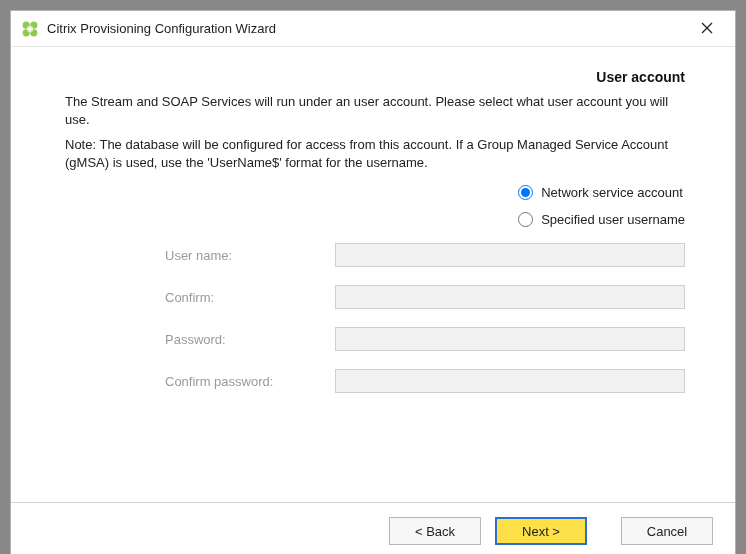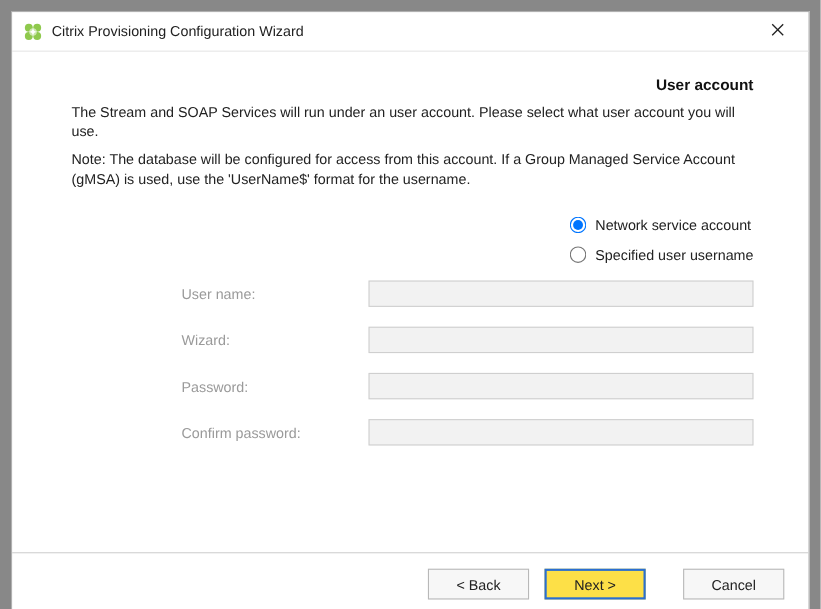--- a/index.html
+++ b/index.html
@@ -60,21 +60,21 @@
     color: #111;
   }
   .description, .note {
     margin: 0 0 8px 0;
     font-size: 13px;
     color: #222;
     line-height: 1.35;
     max-width: 620px;
   }
   .radio-group {
-    margin-top: 18px;
+    margin-top: 6px;
   }
   .radio-row {
     display: flex;
     align-items: center;
     margin-bottom: 12px;
     cursor: pointer;
   }
   .radio-row input[type=radio] {
     width: 15px; height: 15px;
     margin: 0 8px 0 0;
@@ -187,21 +187,21 @@
         <span class="radio-label">Specified user username</span>
       </label>
     </div>
 
     <div class="fields">
       <div class="field-row">
         <div class="field-label">User name:</div>
         <input class="field-input" disabled="" value="" style="">
       </div>
       <div class="field-row">
-        <div class="field-label">Wizard:</div>
+        <div class="field-label">Confirm:</div>
         <input class="field-input" disabled="" value="" style="">
       </div>
       <div class="field-row">
         <div class="field-label">Password:</div>
         <input class="field-input" type="password" disabled="" value="" style="">
       </div>
       <div class="field-row">
         <div class="field-label">Confirm password:</div>
         <input class="field-input" type="password" disabled="" value="" style="">
       </div>

